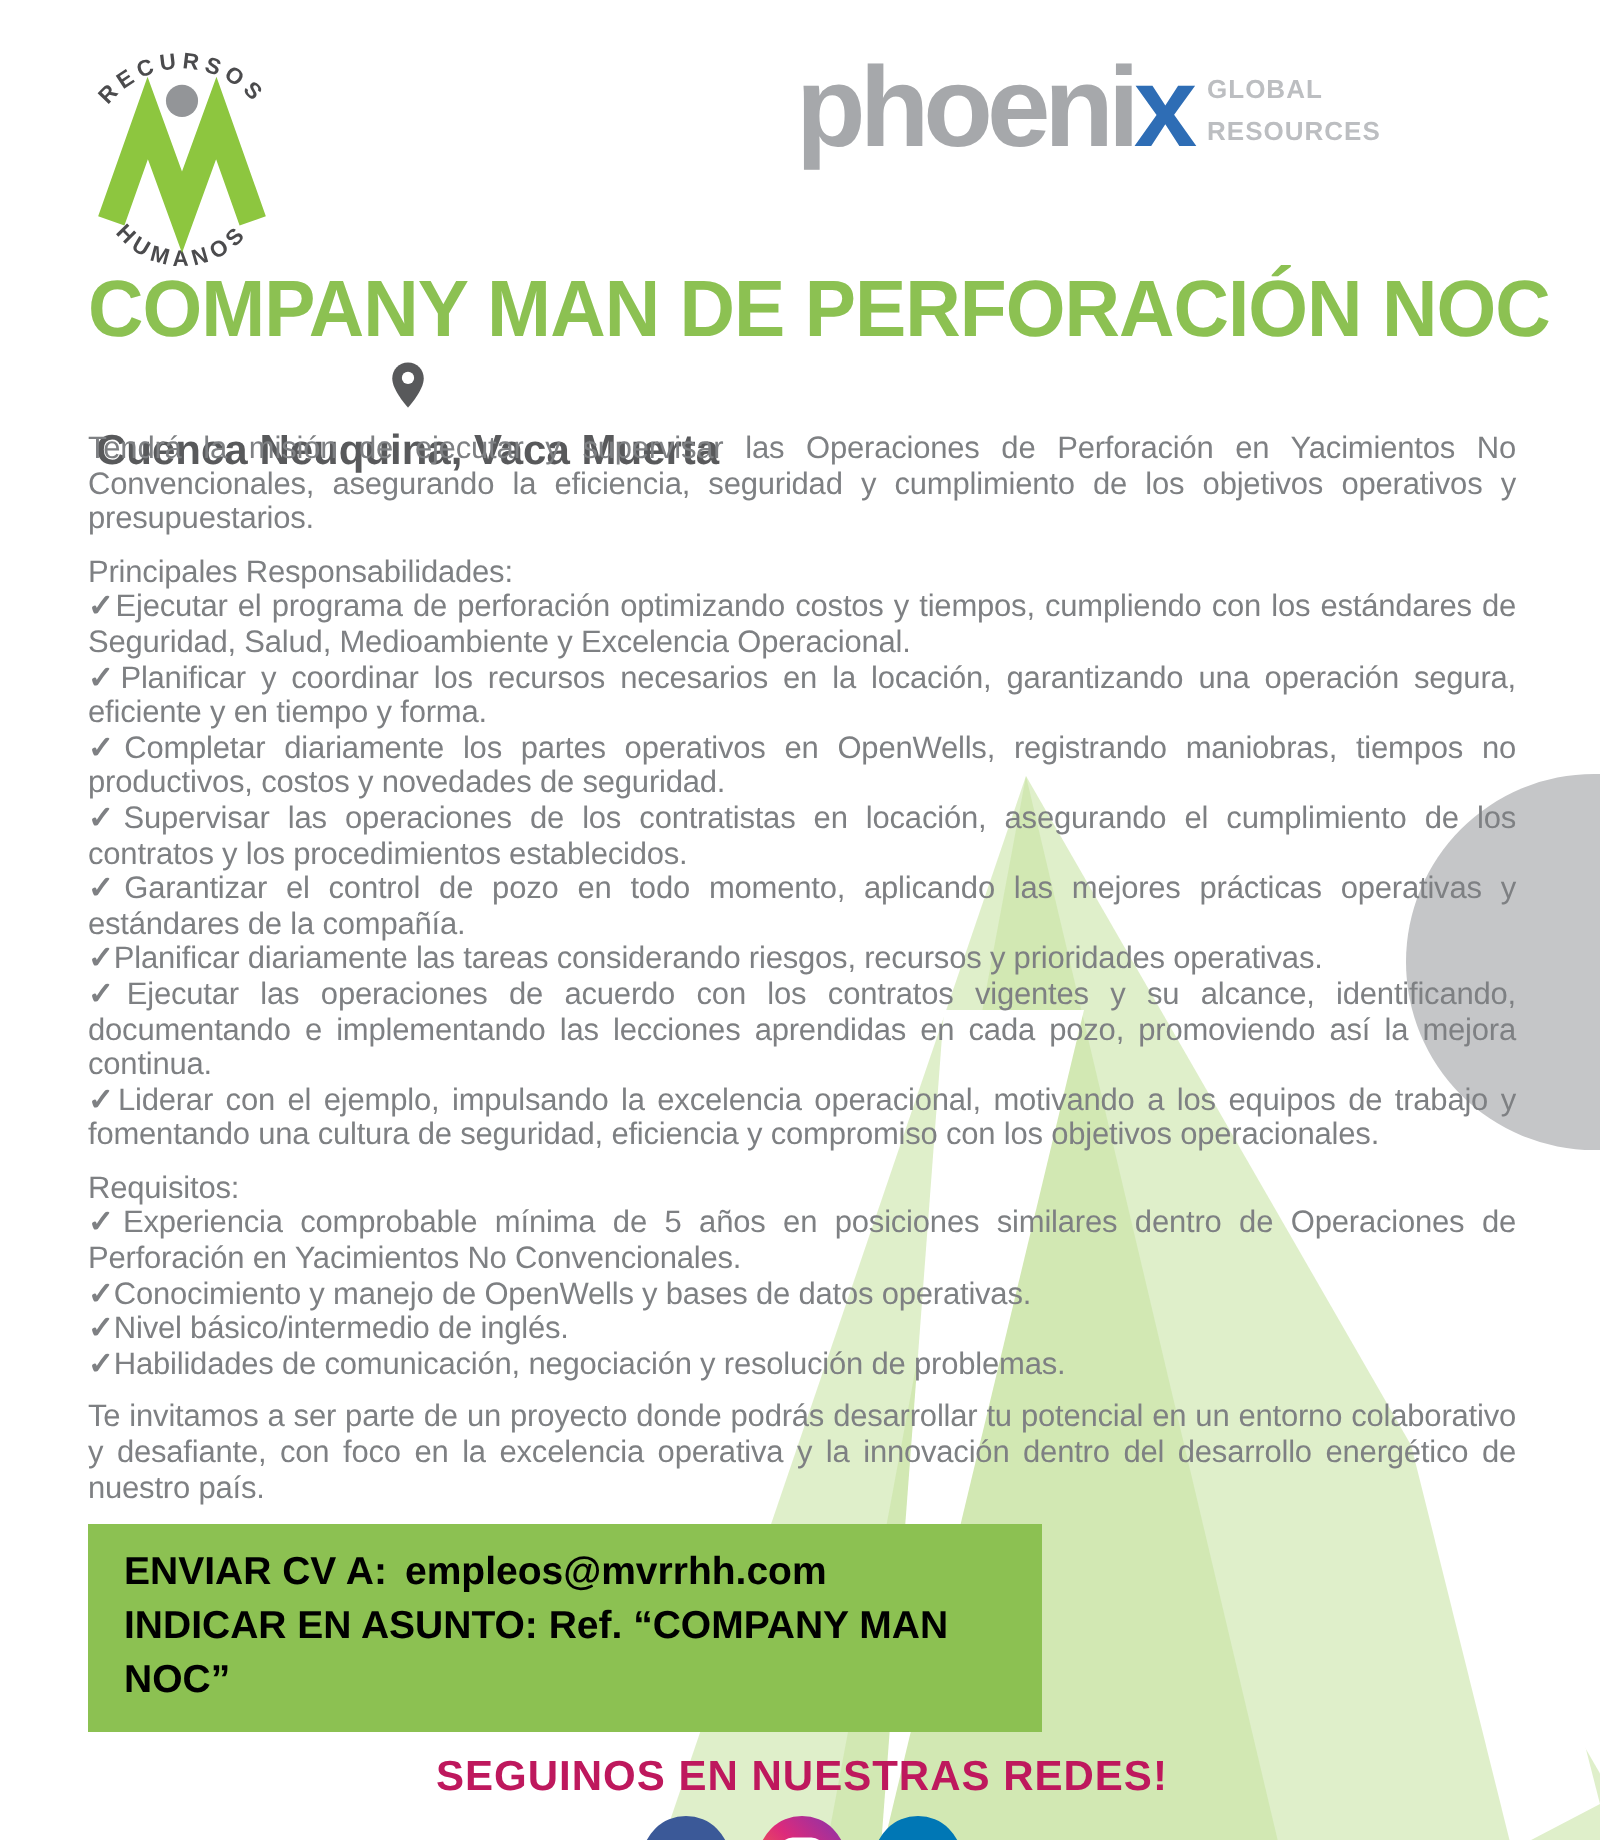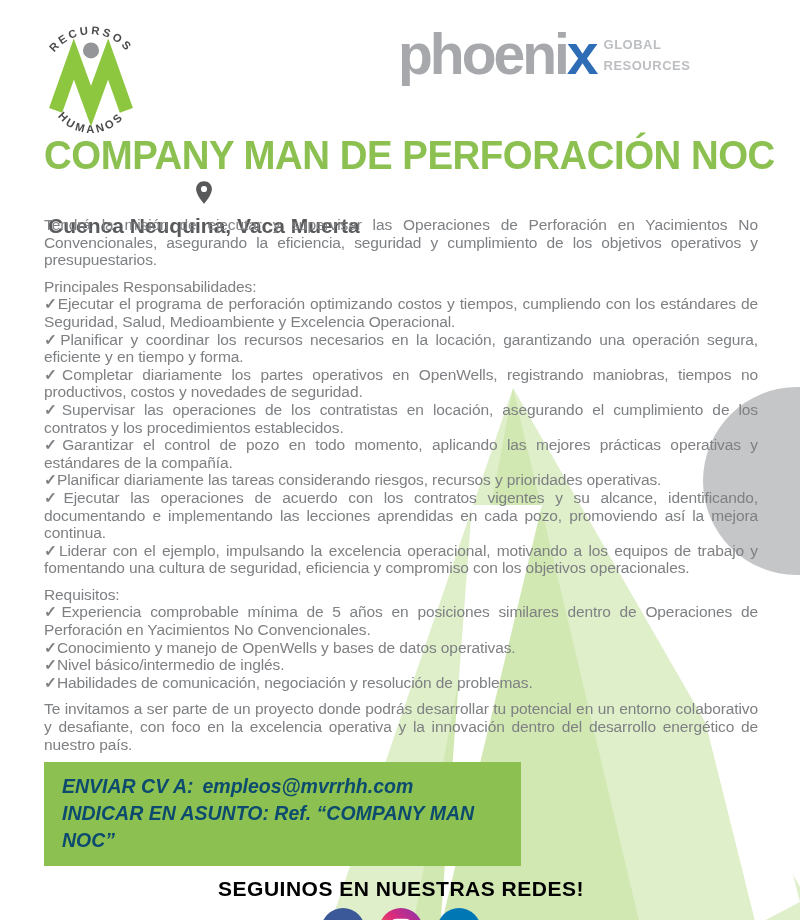--- a/index.html
+++ b/index.html
@@ -31,30 +31,29 @@
     position:absolute;left:44px;top:216px;width:714px;z-index:2;
     color:#7e8083;font-size:15.5px;line-height:17.6px;letter-spacing:-0.1px;
   }
   .para{text-align:justify;margin:0 0 9px 0;}
   .list-heading{margin:0;}
   .li{text-align:justify;margin:0;}
   .tick{font-weight:bold;}
   .block{margin-bottom:9px;}
   
   .cta{
-    width:459px;background:#8cc152;color:#0c4a6e;
+    width:459px;background:#8cc152;color:#000000;
     padding:11px 0 12px 18px;
-    font-style:italic;
   }
   .cta .cta-line{font-size:19.5px;font-weight:bold;line-height:27px;letter-spacing:0;}
   .cta .cta-value{margin-left:9px;}
   
   .social-heading{
     margin-top:14px;text-align:center;font-size:21px;font-weight:bold;
-    color:#000000;letter-spacing:0.5px;
+    color:#be185d;letter-spacing:0.5px;
   }
   .icons{margin-top:10px;display:flex;justify-content:center;gap:14px;}
   .icon-circle{width:44px;height:44px;border-radius:50%;display:flex;align-items:center;justify-content:center;}
   .fb{background:#3b5998;}
   .ig{background:linear-gradient(45deg,#f58529 0%,#dd2a7b 55%,#8134af 100%);}
   .li-ic{background:#0077b5;}
   .icon-circle svg{display:block;}
 </style>
 </head>
 <body>

